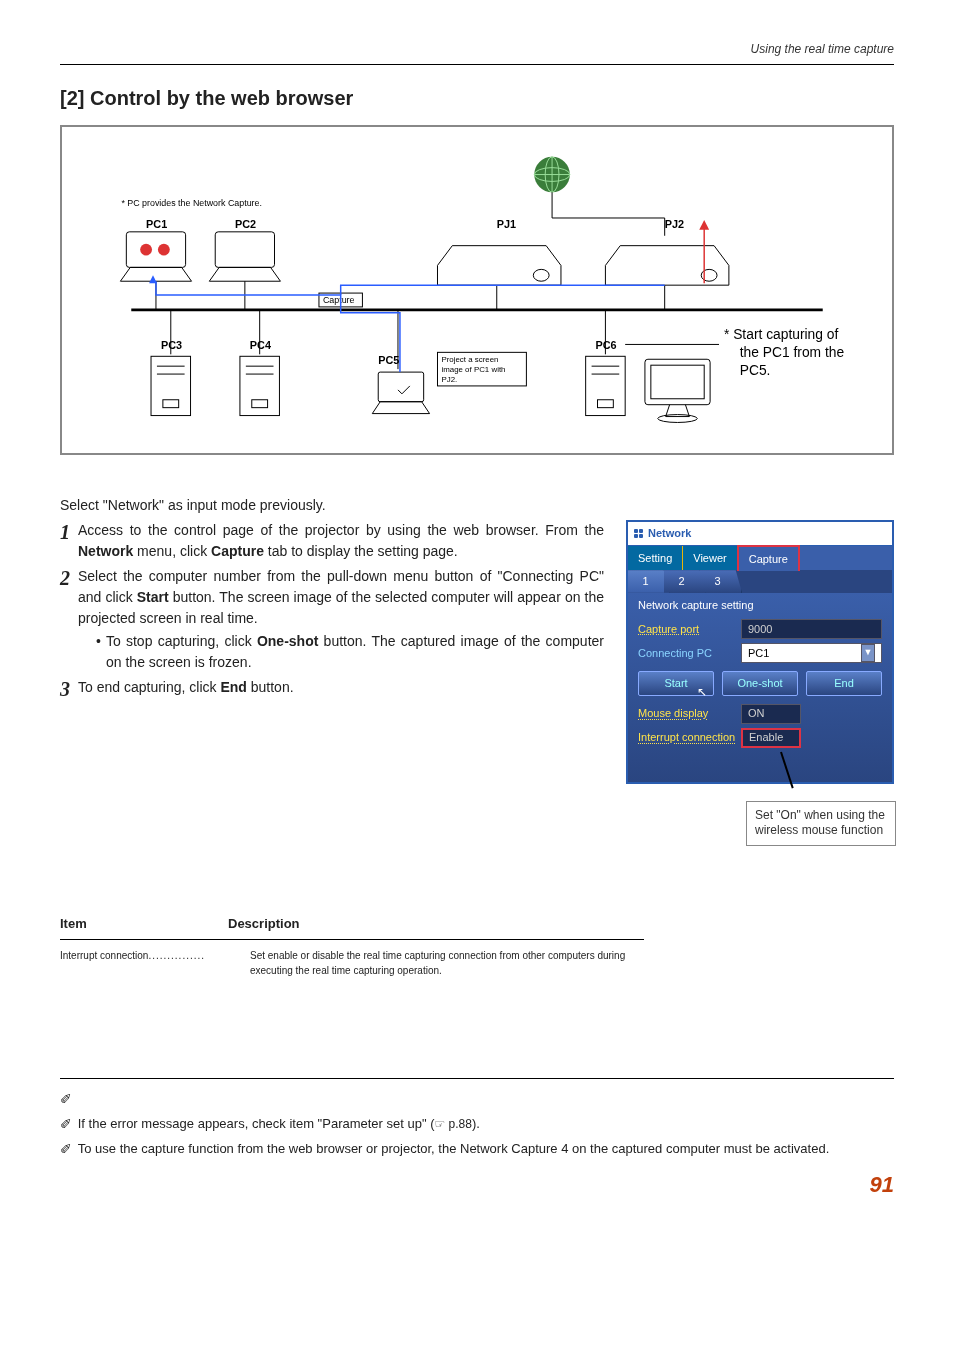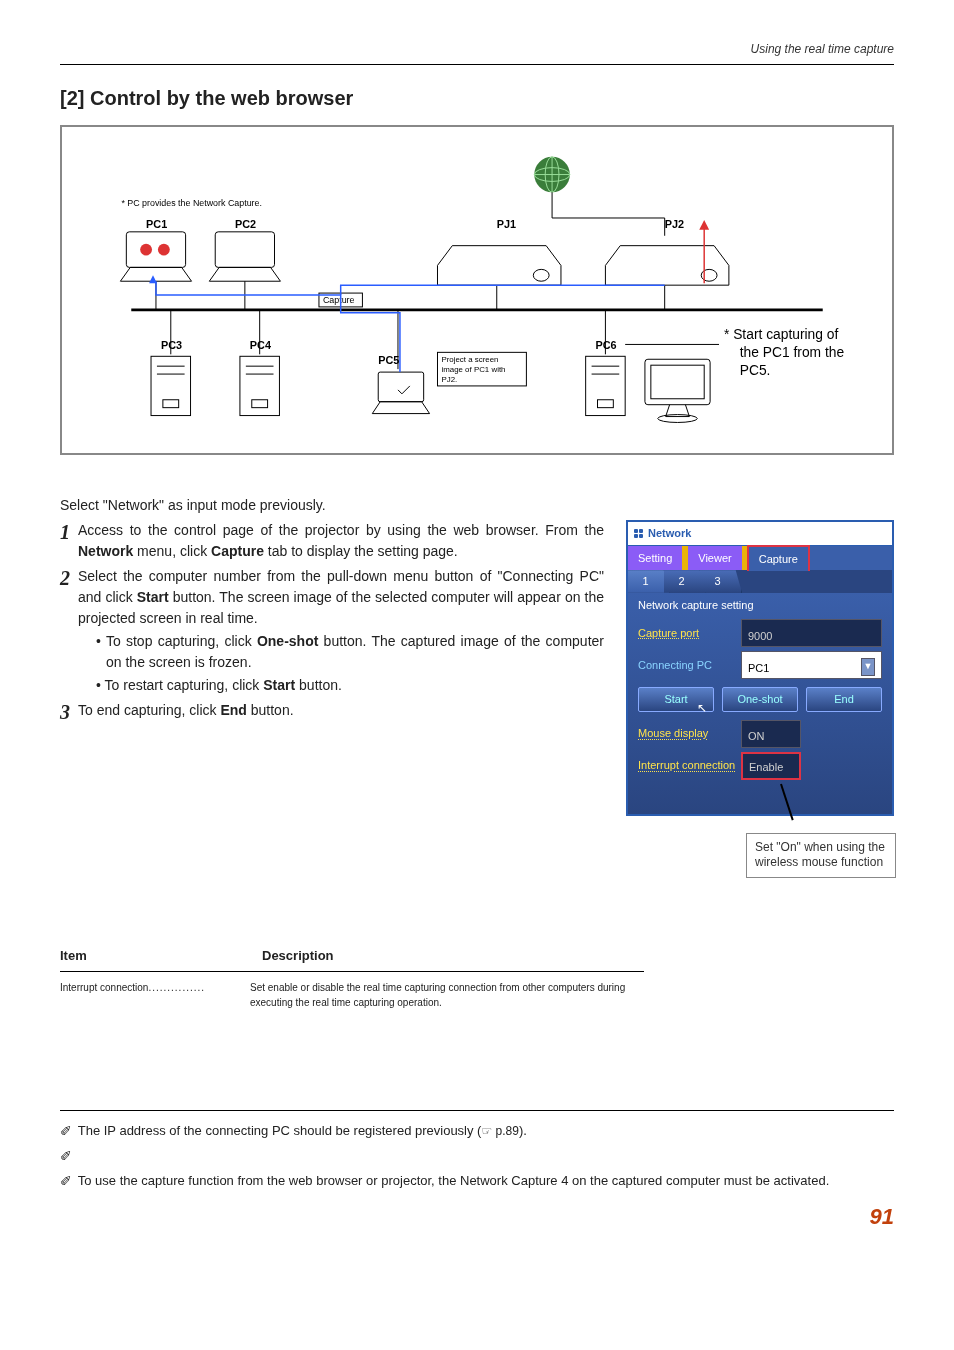--- a/index.html
+++ b/index.html
@@ -26,41 +26,41 @@
   .step-num { font-family: Georgia, "Times New Roman", serif; font-style: italic; font-weight: bold; font-size: 20px; min-width: 18px; padding-right: 4px; line-height: 1.2; }
   .step-body { flex: 1; font-size: 14px; }
   .sub { margin-left: 18px; font-size: 14px; text-indent: -10px; padding-left: 10px; margin-top: 2px; }
   strong { font-weight: bold; }
 
   .screenshot { border: 2px solid #2a5db0; background: #e8e8e8; position: relative; font-size: 11px; }
   .ss-title { background: #fff; color: #2a5db0; padding: 3px 6px; font-weight: bold; border-bottom: 1px solid #2a5db0; display:flex; align-items:center; gap:4px;}
   .ss-dots { display:inline-flex; flex-wrap:wrap; width:10px; gap:1px;}
   .ss-dots span{width:4px;height:4px;background:#2a5db0;border-radius:1px;}
   .tabs { display: flex; background: #3a5faa; }
-  .tab { padding: 4px 10px; color: #fff; font-size: 11px; border-right: 6px solid #eab308; background: #8b5cf6; }
+  .tab { padding: 4px 10px; color: #fff; font-size: 11px; border-right: 1px solid #eab308; background: #0369a1; }
   .tab.active { background: #3a5faa; border: 2px solid #dd3344; border-bottom: none; margin: -1px; z-index: 2; position: relative; }
   .subtabs { display: flex; background: #2a4580; padding: 0; }
   .subt { color: #fff; width: 42px; text-align: center; font-size: 11px; padding: 3px 0; background: linear-gradient(#4a6db8,#2a4580); border-right:1px solid #1a3560; clip-path: polygon(0 0, 85% 0, 100% 100%, 0 100%); margin-right:-6px; padding-right:6px;}
   .subt.sel { background: linear-gradient(#5a80c8,#3a5faa); }
   .panel { background: linear-gradient(#3a5faa,#2a4580); padding: 4px 10px; color: #fff; }
   .pnl-title { color: #fff; font-size: 11px; margin-bottom: 6px; }
   .row { display: flex; align-items: center; margin: 4px 0; gap: 3px; }
   .lbl-y { color: #ffe34a; font-size: 11px; width: 100px; text-decoration: underline dotted; }
   .lbl-c { color: #8ad4ff; font-size: 11px; width: 100px; }
-  .fld { background: #1a2a50; border: 1px solid #556; color: #d0d0d0; padding: 2px 6px; flex: 1; font-size: 11px; height:28px; display:flex; align-items:flex-end; justify-content:space-between;}
+  .fld { background: #1a2a50; border: 1px solid #556; color: #d0d0d0; padding: 2px 6px; flex: 1; font-size: 11px; height:20px; display:flex; align-items:center; justify-content:space-between;}
   .dd-arrow{background:#7a94c8;color:#fff;width:14px;text-align:center;font-size:9px;border:1px solid #556;height:18px;display:flex;align-items:center;justify-content:center;}
   .btnrow { display: flex; gap: 8px; margin: 8px 0; }
   .sbtn { flex: 1; text-align: center; padding: 3px 0; background: linear-gradient(#5a80c8,#2a4580); border: 1px solid #8af; color: #9ff; font-size: 11px; border-radius:2px;}
   .note-box { background: #fff; color: #333; border: 1px solid #888; padding: 6px 8px; font-size: 12px; position: absolute; right: -2px; bottom: -62px; width: 150px; line-height:1.3;}
   .note-line { position:absolute; width:2px; height:38px; background:#000; right:110px; bottom:-8px; transform:rotate(-18deg); transform-origin:top;}
   .ss-wrap{position:relative; margin-bottom:70px;}
 
   .tbl { margin-top: 60px; width: 70%; }
   .tbl-head { display: flex; font-weight: bold; padding: 0 0 6px; border-bottom: 1px solid #000; font-size: 13px; }
-  .th1 { width: 202px; }
+  .th1 { width: 168px; }
   .tbl-row { display: flex; padding-top: 8px; font-size: 10px; }
   .td1 { width: 190px; }
   .td2 { flex: 1; }
   .dots{letter-spacing:1px;}
 
   .footnotes { margin-top: 100px; font-size: 13px; }
   .fn { display: flex; gap: 6px; margin: 4px 0; }
   .hand { font-size: 14px; }
   .ref { font-size: 12px; }
   .pagenum { text-align: right; font-style: italic; font-weight: bold; font-size: 22px; margin-top: 8px; color:#c2410c;}
@@ -195,21 +195,20 @@
       <div class="step-num">1</div>
       <div class="step-body">
         <span>Access to the control page of the projector by using the web browser. From the </span><strong>Network</strong><span> menu, click </span><strong>Capture</strong><span> tab to display the setting page.</span>
       </div>
     </div>
     <div class="step">
       <div class="step-num">2</div>
       <div class="step-body">
         <span>Select the computer number from the pull-down menu button of "Connecting PC" and click </span><strong>Start</strong><span> button. The screen image of the selected computer will appear on the projected screen in real time.</span>
         <div class="sub"><span>• To stop capturing, click </span><strong>One-shot</strong><span> button. The captured image of the computer on the screen is frozen.</span></div>
-        <div class="sub"><span>• To restart capturing, click </span><strong>Start</strong><span> button.</span></div>
       </div>
     </div>
     <div class="step">
       <div class="step-num">3</div>
       <div class="step-body">
         <span>To end capturing, click </span><strong>End</strong><span> button.</span>
       </div>
     </div>
   </div>
 
@@ -289,24 +288,24 @@
       <span>Interrupt connection</span><span class="dots">...............</span>
     </div>
     <div class="td2">Set enable or disable the real time capturing connection from other computers during executing the real time capturing operation.</div>
   </div>
 </div>
 
 <div class="footnotes">
   <hr class="rule2">
   <div class="fn">
     <span class="hand">✐</span>
-    <span><span>The IP address of the connecting PC should be registered previously (</span><span class="ref">☞ p.89</span><span>).</span></span>
   </div>
   <div class="fn">
     <span class="hand">✐</span>
+    <span><span>If the error message appears, check item "Parameter set up"  (</span><span class="ref">☞ p.88</span><span>).</span></span>
   </div>
   <div class="fn">
     <span class="hand">✐</span>
     <span>To use the capture function from the web browser or projector, the Network Capture 4 on the captured computer must be activated.</span>
   </div>
 </div>
 
 <div class="pagenum">91</div>
 
 </body></html>

